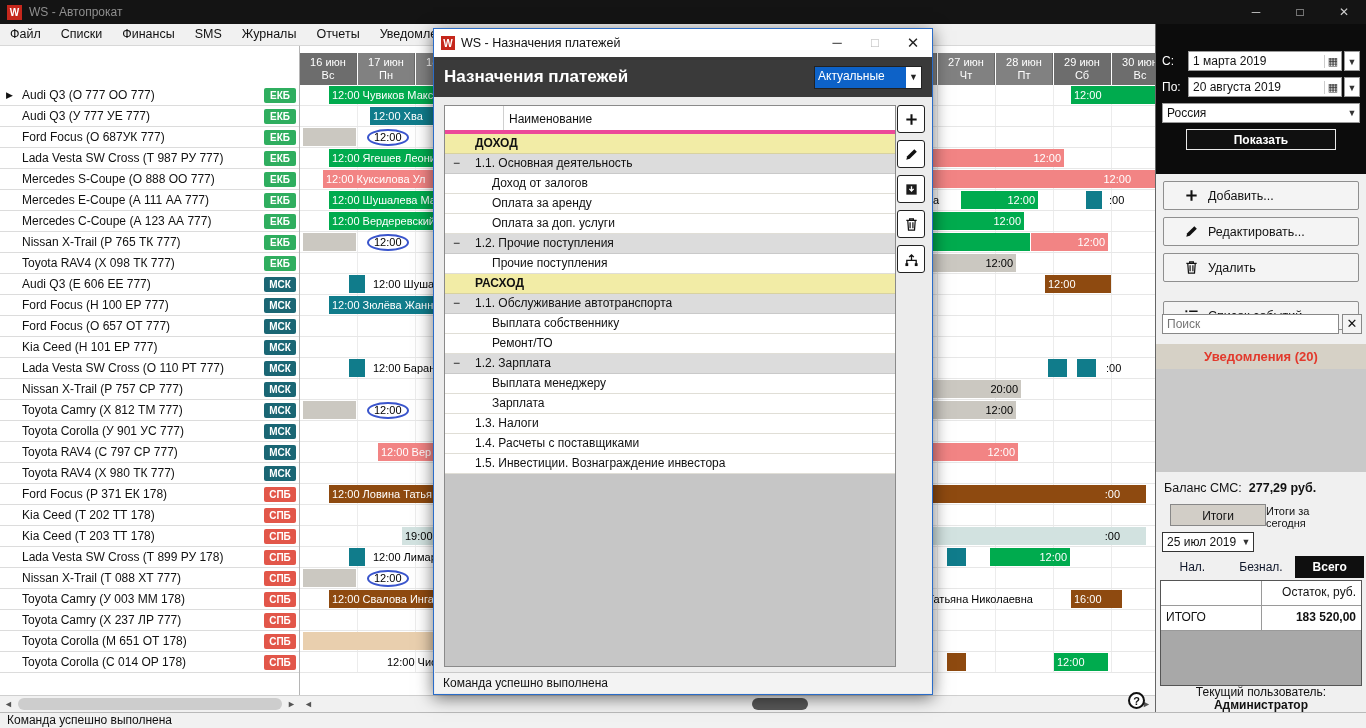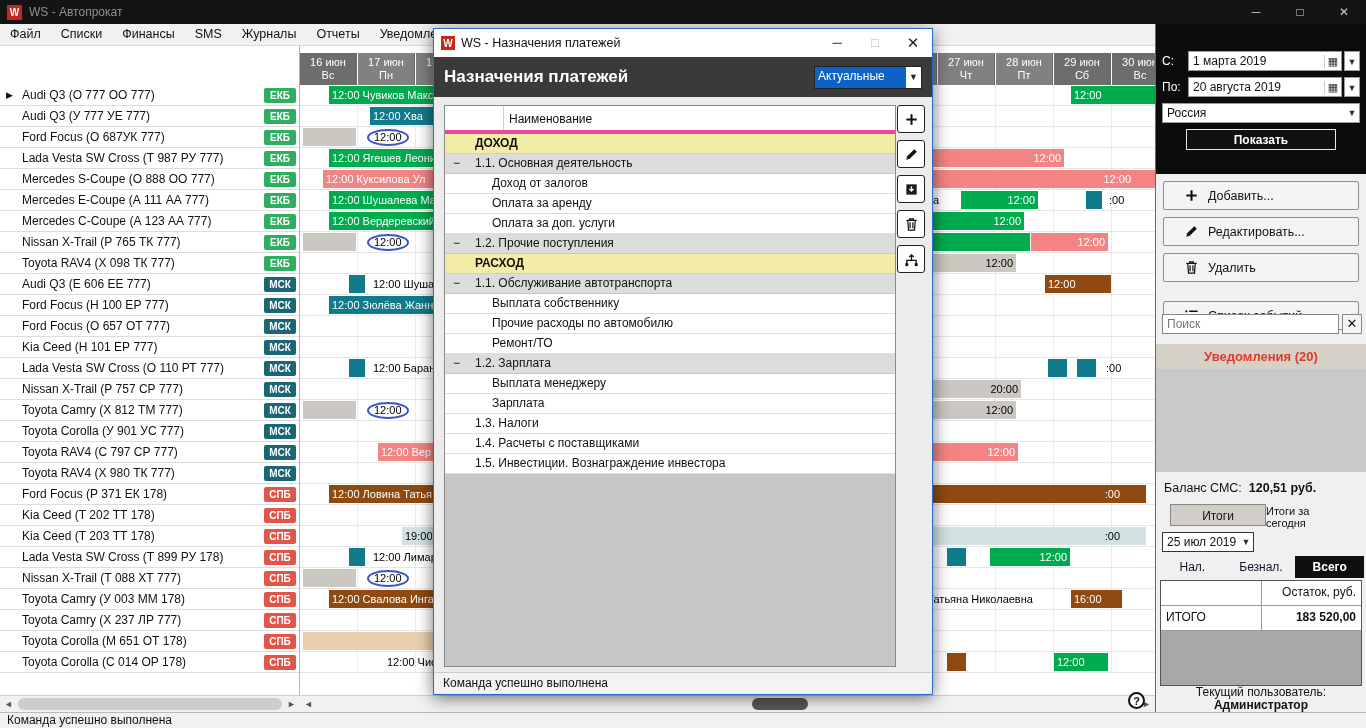--- a/index.html
+++ b/index.html
@@ -526,21 +526,21 @@
     <div class="rp-search">
       <input placeholder="Поиск" style="">
       <span class="srch-x">✕</span>
     </div>
 
     <div class="rp-notif">Уведомления (20)</div>
     <div class="rp-grayfill"></div>
 
     <div class="rp-balance">
       <span>Баланс СМС:</span>&nbsp;
-      <span class="b">120,51 руб.</span>
+      <span class="b">277,29 руб.</span>
     </div>
 
     <div class="rp-totalsrow">
       <span class="btn-itogi">Итоги</span>
       <span class="totals-cap">
         <span>Итоги за</span><br>
         <span>сегодня</span>
       </span>
     </div>
 
@@ -594,24 +594,24 @@
       <div class="tr-head">
         <span class="th">Наименование</span>
       </div>
       <div id="tree-rows">
           <div class="trow cat"><span class="tlabel">ДОХОД</span></div>
           <div class="trow group"><span class="exp">−</span><span class="tlabel">1.1. Основная деятельность</span></div>
           <div class="trow leaf"><span class="tlabel">Доход от залогов</span></div>
           <div class="trow leaf"><span class="tlabel">Оплата за аренду</span></div>
           <div class="trow leaf"><span class="tlabel">Оплата за доп. услуги</span></div>
           <div class="trow group"><span class="exp">−</span><span class="tlabel">1.2. Прочие поступления</span></div>
+          <div class="trow leaf"><span class="tlabel">Прочие поступления</span></div>
           <div class="trow cat"><span class="tlabel">РАСХОД</span></div>
           <div class="trow group"><span class="exp">−</span><span class="tlabel">1.1. Обслуживание автотранспорта</span></div>
           <div class="trow leaf"><span class="tlabel">Выплата собственнику</span></div>
-          <div class="trow leaf"><span class="tlabel">Прочие расходы по автомобилю</span></div>
           <div class="trow leaf"><span class="tlabel">Ремонт/ТО</span></div>
           <div class="trow group"><span class="exp">−</span><span class="tlabel">1.2. Зарплата</span></div>
           <div class="trow leaf"><span class="tlabel">Выплата менеджеру</span></div>
           <div class="trow leaf"><span class="tlabel">Зарплата</span></div>
           <div class="trow group2"><span class="tlabel">1.3. Налоги</span></div>
           <div class="trow group2"><span class="tlabel">1.4. Расчеты с поставщиками</span></div>
           <div class="trow group2"><span class="tlabel">1.5. Инвестиции. Вознаграждение инвестора</span></div>
         </div>
     </div>
     <div class="dlg-tools" id="dlg-tools">

